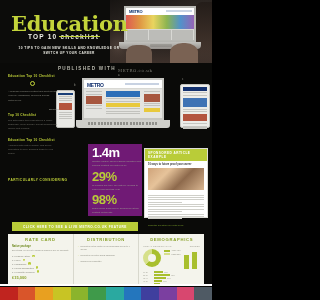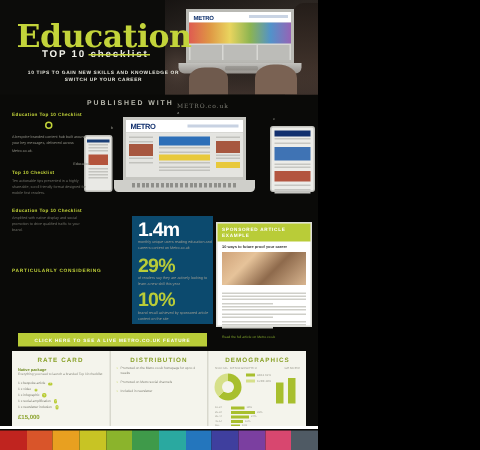--- a/index.html
+++ b/index.html
@@ -75,21 +75,21 @@
   
   .checklist{position:absolute;left:8px;top:74px;width:52px;}
   .ck-h{font-size:3.1px;font-weight:bold;color:#c3d43a;letter-spacing:.25px;margin-bottom:2px;}
   .ck-p{font-size:2.5px;color:#8e8e84;line-height:1.7;margin-bottom:5px;}
   .ck-p2{font-size:2.5px;color:#6e6e66;line-height:1.7;}
   .ck-bullet{width:3px;height:3px;border:.5px solid #c3d43a;border-radius:50%;margin:3px auto 4px 22px;}
   .ck-tag{font-size:2.5px;color:#9a9a90;text-align:right;margin:2px 0;}
   .ck-part{position:absolute;left:8px;top:178px;font-size:3.2px;font-weight:bold;color:#c3d43a;letter-spacing:.5px;}
 
   
-  .stats{position:absolute;left:88px;top:144px;width:54px;height:72px;background:#0c4a6e;}
+  .stats{position:absolute;left:88px;top:144px;width:54px;height:72px;background:#701a75;}
   .stat{padding:2px 0 0 4px;}
   .stat .num{font-size:13px;font-weight:bold;color:#ffffff;line-height:1.05;letter-spacing:-.5px;}
   .stat .num.g{color:#b9cc38;}
   .stat .cap{font-size:2.5px;color:#9c9c92;line-height:1.5;margin-top:.5px;}
 
   
   .sponsor{position:absolute;left:144px;top:148px;width:64px;height:70px;background:#fff;border:1px solid #dcdcd6;box-sizing:border-box;}
   .sp-head{background:#b9cc38;color:#ffffff;font-size:3.1px;font-weight:bold;letter-spacing:.5px;padding:2px 3px;}
   .sp-title{font-size:2.6px;font-weight:bold;color:#333;padding:2px 3px 1px;}
   .sp-img{margin:1px 3px;height:22px;
@@ -273,21 +273,21 @@
   <div class="stats">
     <div class="stat">
       <div class="num">1.4m</div>
       <div class="cap">monthly unique users reading education and careers content on Metro.co.uk</div>
     </div>
     <div class="stat">
       <div class="num g">29%</div>
       <div class="cap">of readers say they are actively looking to learn a new skill this year</div>
     </div>
     <div class="stat">
-      <div class="num g">10%</div>
+      <div class="num g">98%</div>
       <div class="cap">brand recall achieved by sponsored article content on the site</div>
     </div>
   </div>
 
   <div class="sponsor">
     <div class="sp-head">SPONSORED ARTICLE EXAMPLE</div>
     <div class="sp-title">10 ways to future proof your career</div>
     <div class="sp-img"></div>
     <div class="sp-body">
       <i></i>

